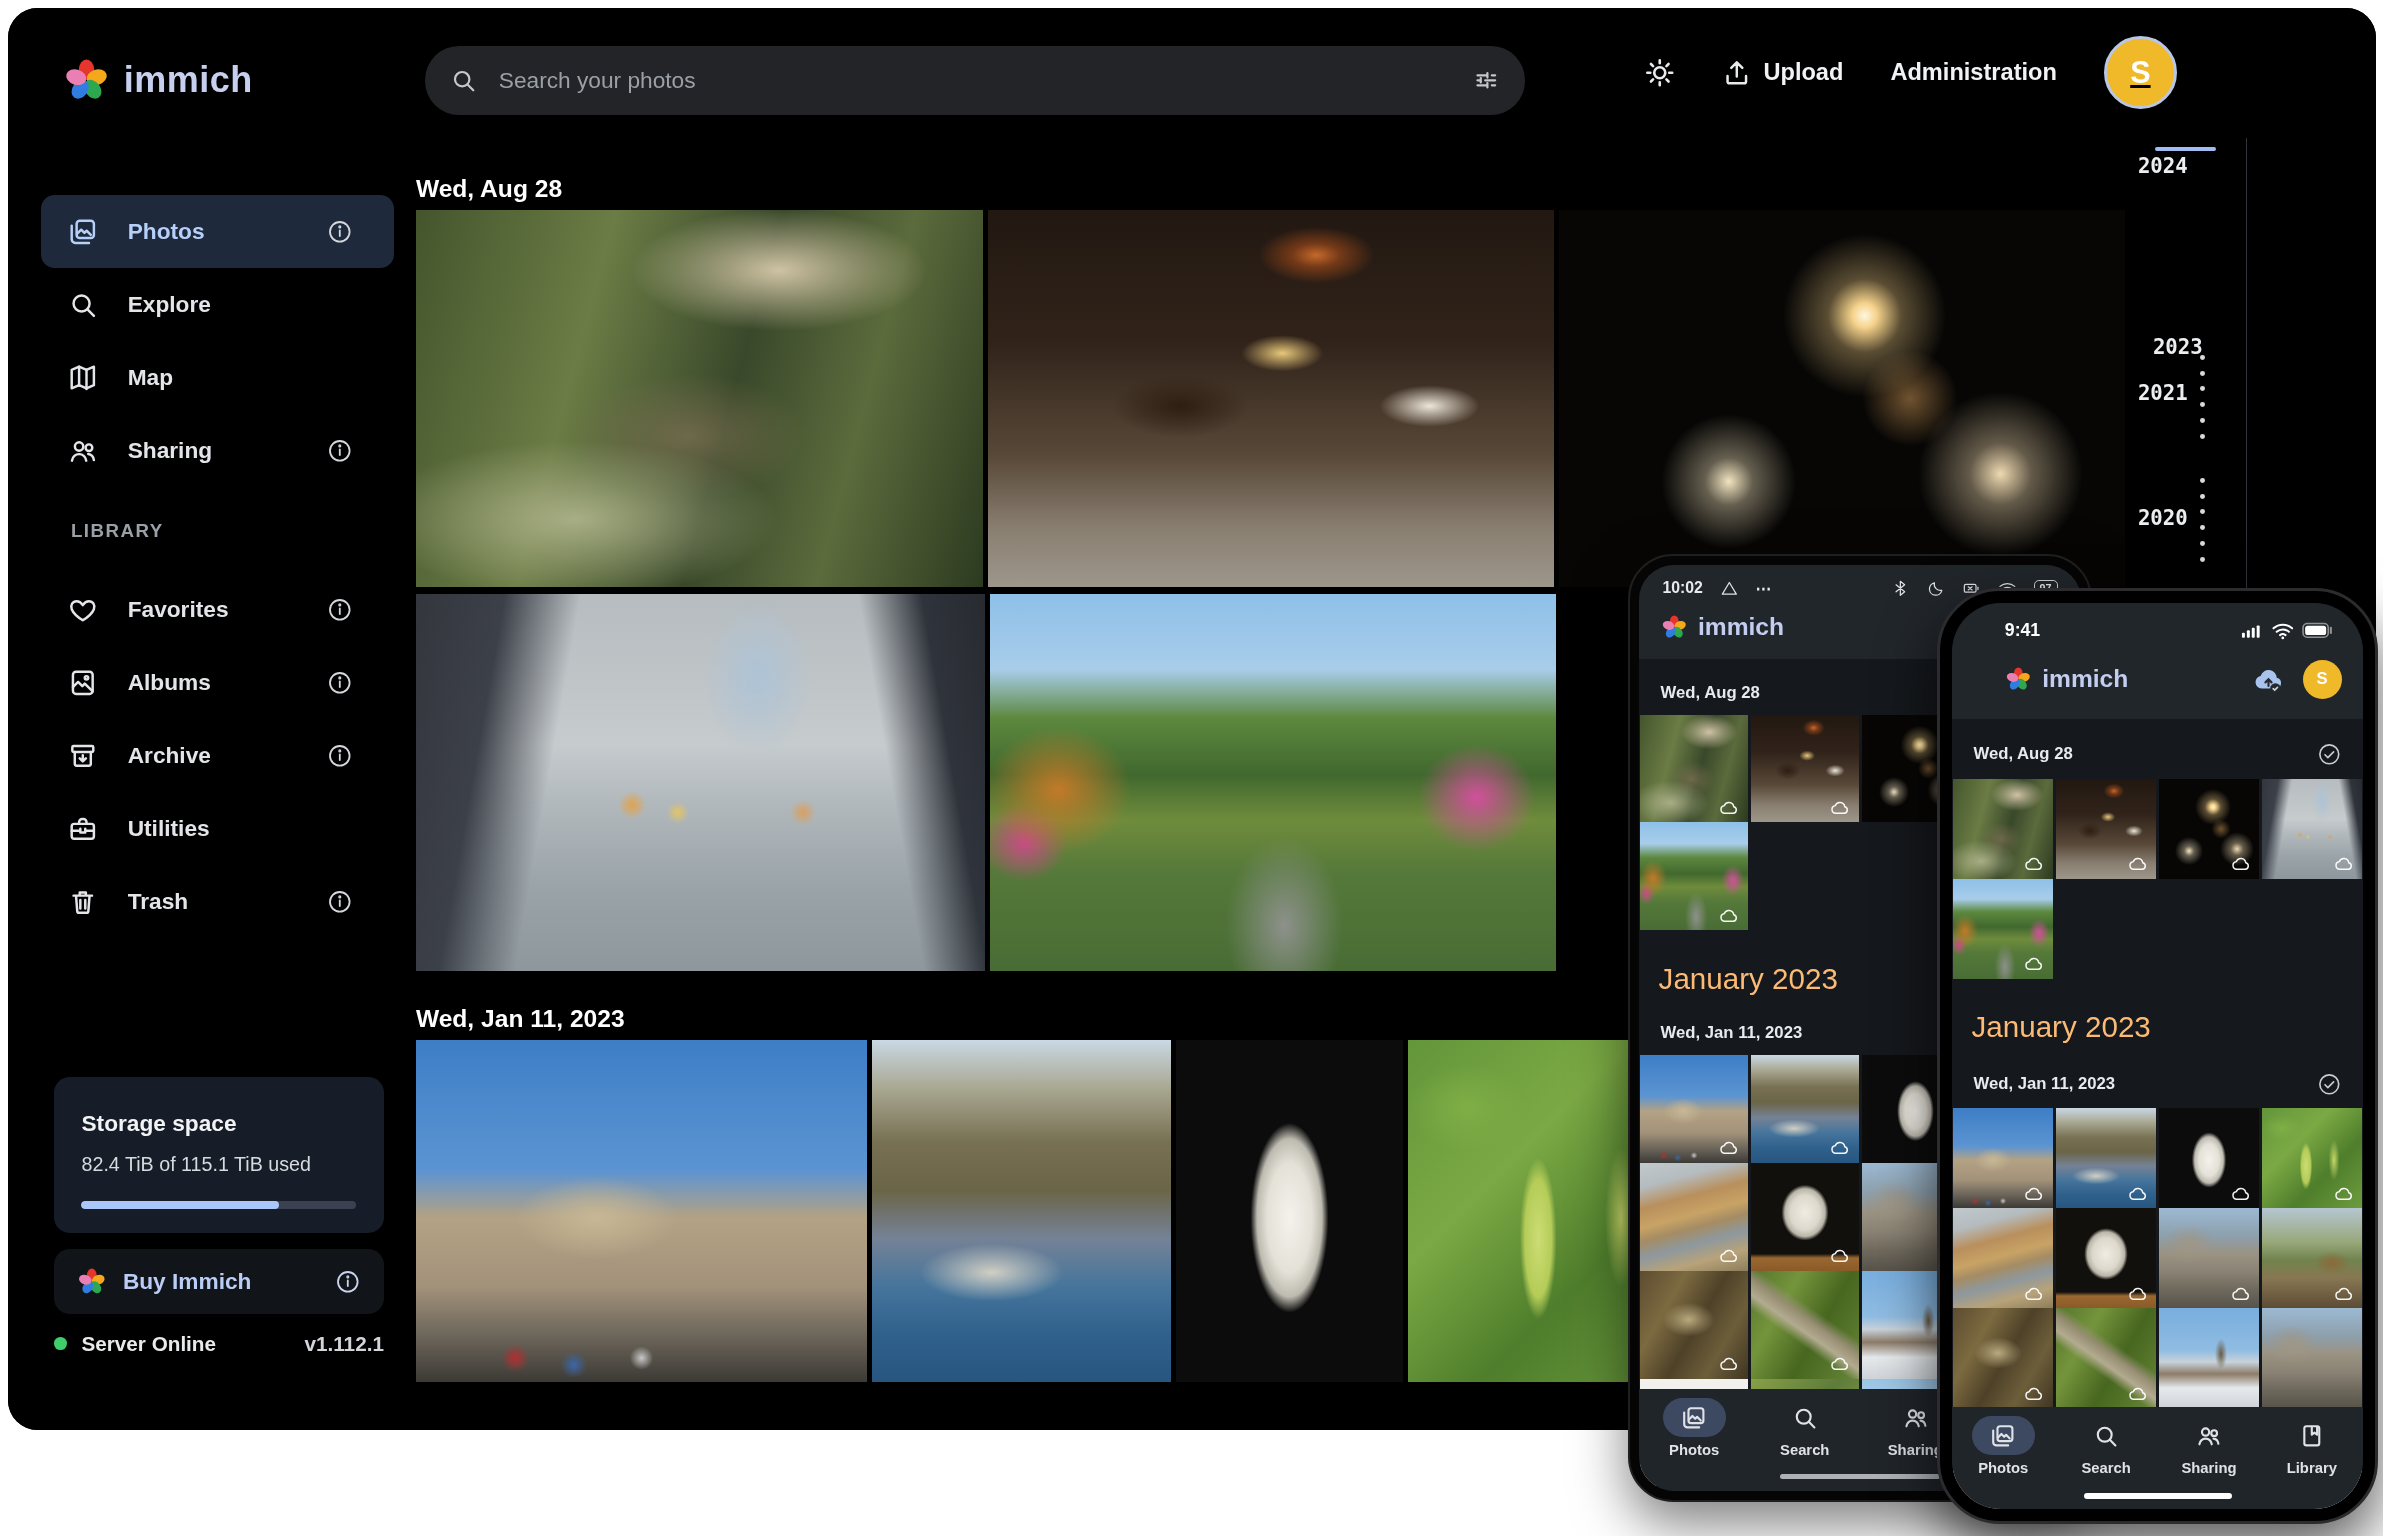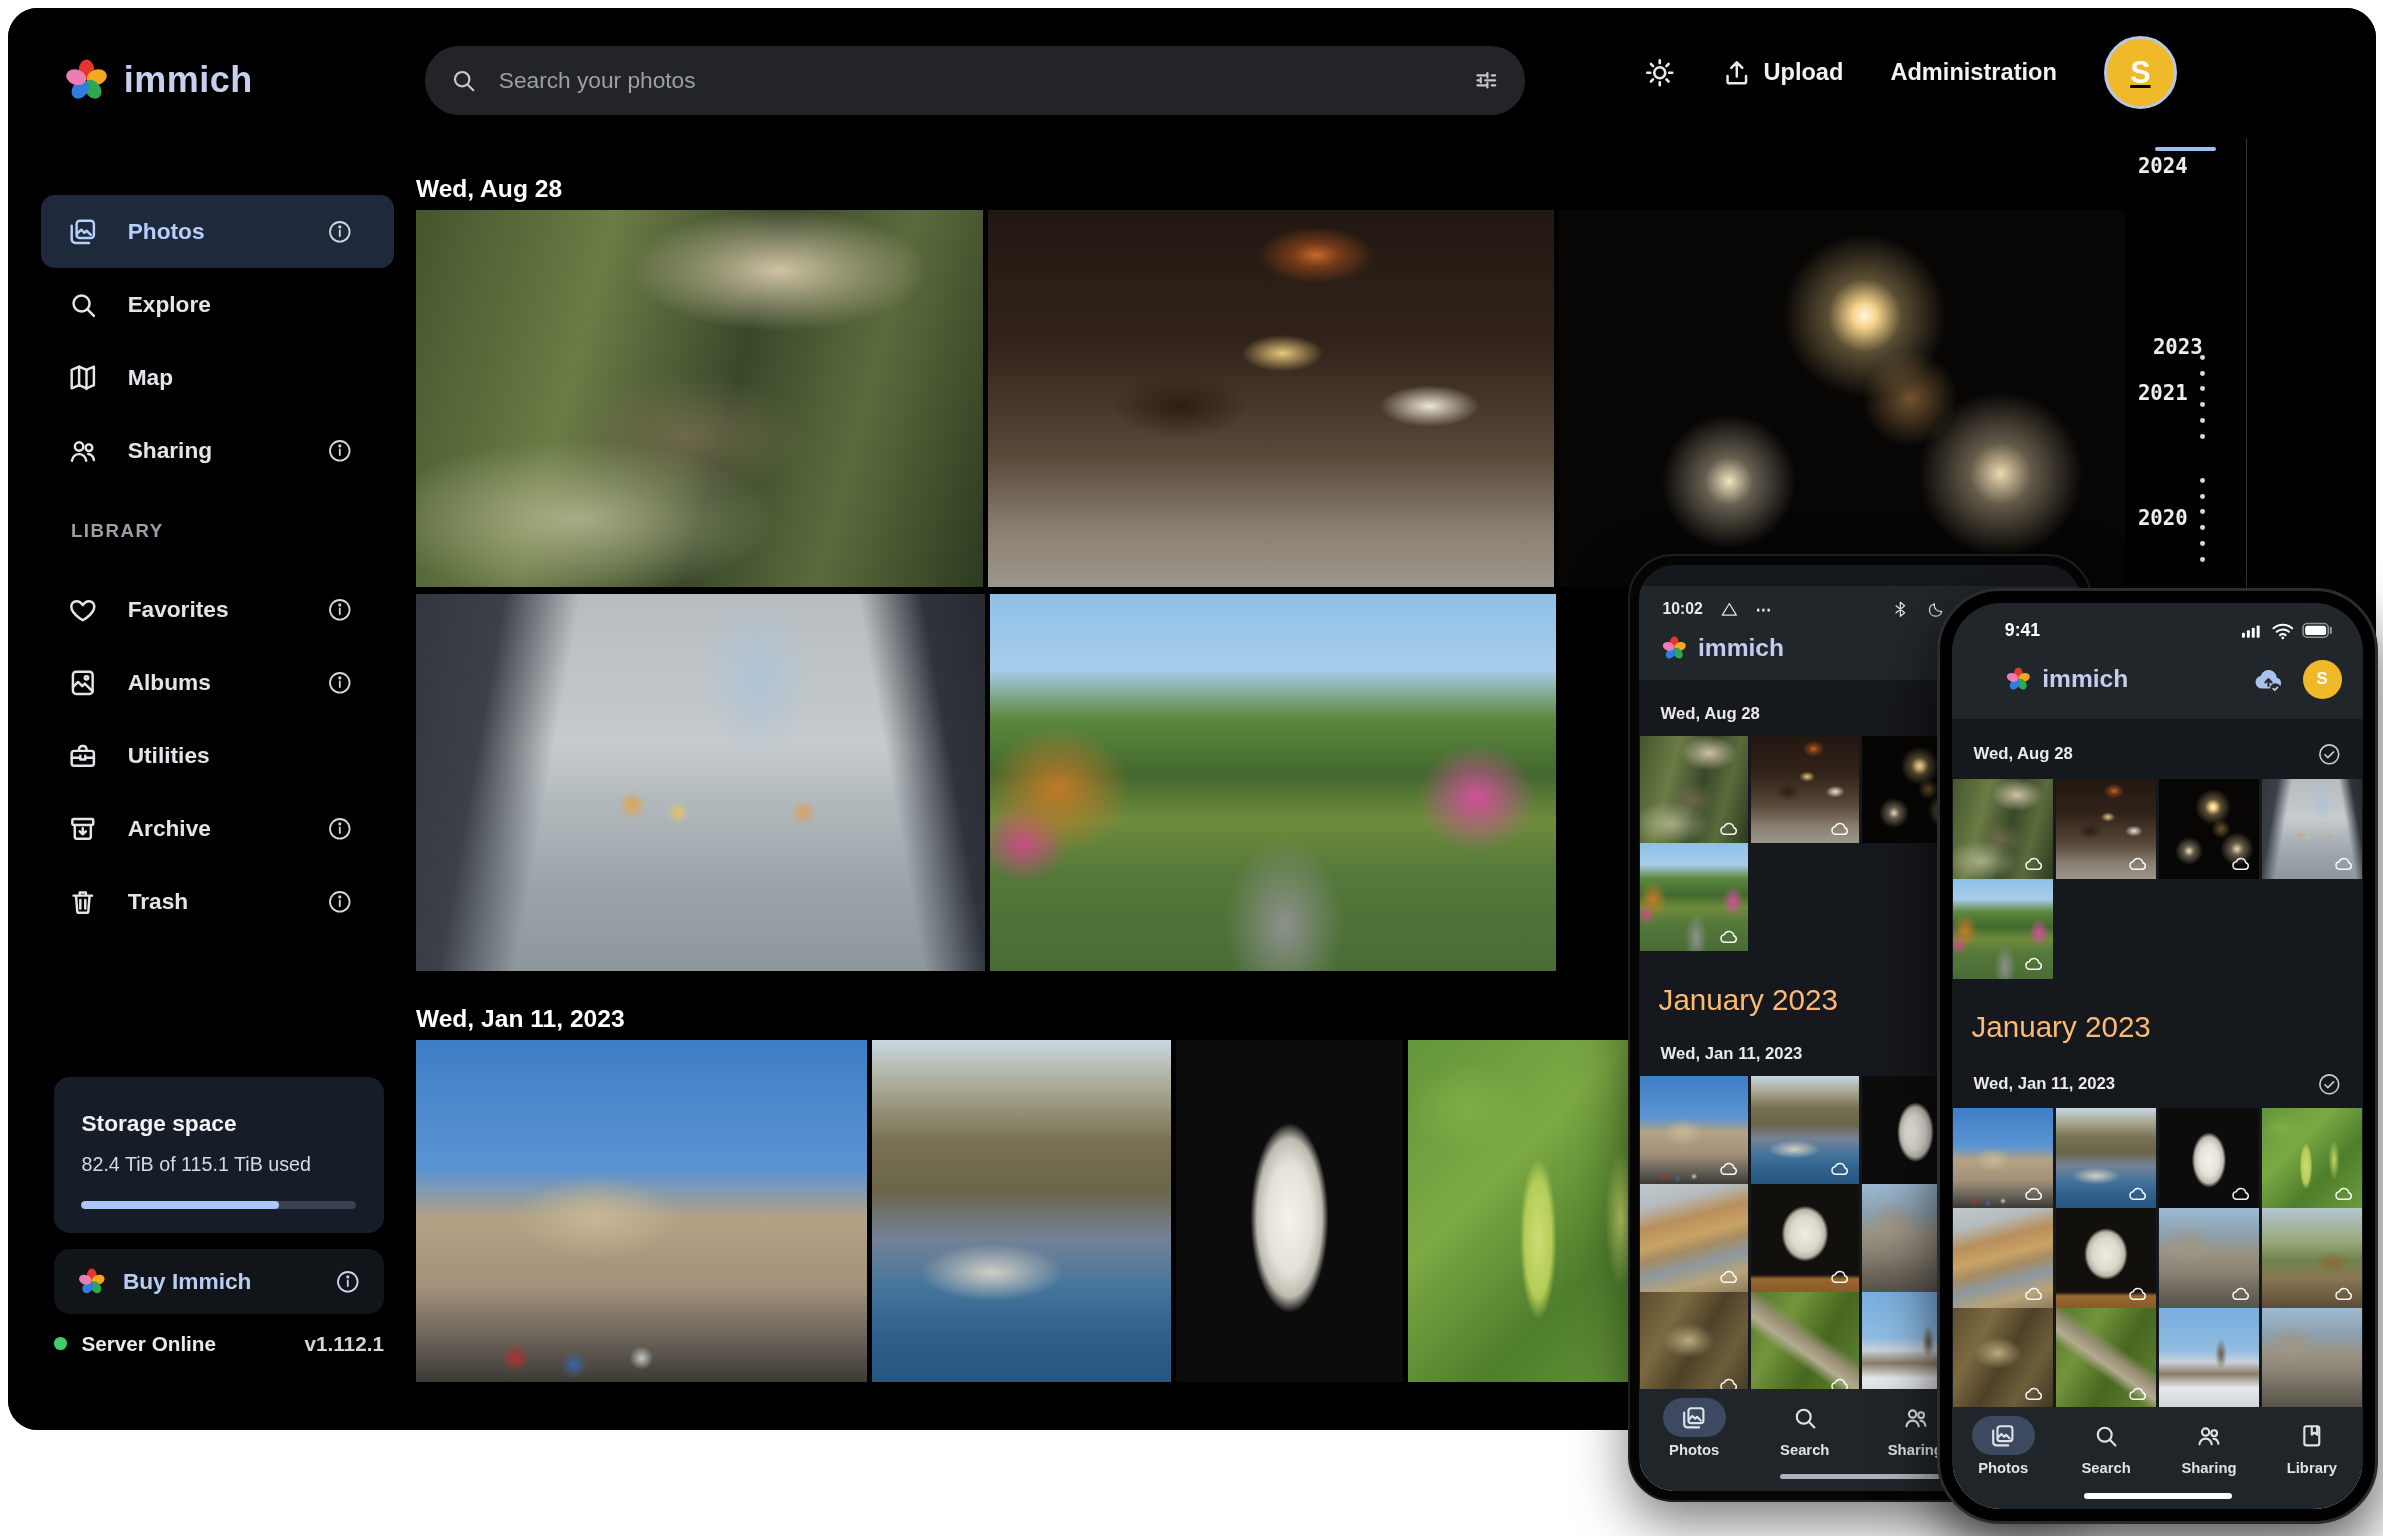--- a/index.html
+++ b/index.html
@@ -71,21 +71,21 @@
   
   .phone{position:absolute;background:#050505;}
   #phone-a{left:1628px;top:554px;width:464px;height:948px;border-radius:45px;border:2px solid #1f1f1f;
            box-shadow:0 21.7px 54px rgba(0,0,0,.5);box-sizing:border-box;}
   #phone-a .screen{position:absolute;inset:8.9px;border-radius:35px;background:#15181c;overflow:hidden;}
   #phone-i{left:1937px;top:588px;width:441px;height:936px;border-radius:63px;border:3px solid #2c2c2e;
            box-shadow:0 25.6px 59px rgba(0,0,0,.65);box-sizing:border-box;background:#000;}
   #phone-i .screen{position:absolute;inset:11.8px;border-radius:49px;background:#15181c;overflow:hidden;}
 
   .p-head{background:#21262b;}
-  .a-status{display:flex;align-items:center;gap:17px;padding:13.8px 23.6px 0;color:#e8eaec;font-size:15.8px;font-weight:600;margin-top:21px;}
+  .a-status{display:flex;align-items:center;gap:17px;padding:13.8px 23.6px 0;color:#e8eaec;font-size:15.8px;font-weight:600;}
   .a-status .sp{margin-left:auto;}
   .a-status .ic{width:18.7px;height:18.7px;color:#dfe2e6;}
   .a-status .ic svg{stroke-width:1.6;}
   .abatt{border:1.5px solid #cfd3d8;border-radius:4.9px;font-size:10.8px;padding:1px 4.9px;color:#e8eaec;font-weight:700;}
   .i-status{display:flex;align-items:center;padding:15.8px 29.6px 0 53px;color:#fff;font-size:17.7px;font-weight:700;}
   .i-status .right{margin-left:auto;display:flex;align-items:center;gap:7.9px;}
   .i-status .ic{width:23.6px;height:23.6px;color:#fff;}
   .i-batt{width:31.5px;height:16.7px;}
   .p-logo-row{display:flex;align-items:center;gap:10.8px;padding:15.8px 21.7px 15.8px;}
   #phone-i .p-logo-row{padding:17.7px 21.7px 17.7px 53px;}
@@ -337,41 +337,41 @@
             <svg viewBox="0 0 24 24">
               <circle cx="12" cy="12" r="9.2"></circle>
               <path d="M12 10.8v5.2"></path>
               <circle cx="12" cy="7.4" r=".6" fill="currentColor"></circle>
             </svg>
           </span>
         </div>
         <div class="side-item">
           <span class="ic">
             <svg viewBox="0 0 24 24">
-              <rect x="3" y="8" width="18" height="12" rx="2"></rect>
-              <path d="M9 8V6.5A2.5 2.5 0 0 1 11.5 4h1A2.5 2.5 0 0 1 15 6.5V8M3 13.5h7M14 13.5h7M10 12v3h4v-3"></path>
-            </svg>
-          </span>
-          <span>Utilities</span>
-        </div>
-        <div class="side-item">
-          <span class="ic">
-            <svg viewBox="0 0 24 24">
               <rect x="3.5" y="4" width="17" height="5" rx="1"></rect>
               <path d="M5.5 9v9.5a1.5 1.5 0 0 0 1.5 1.5h10a1.5 1.5 0 0 0 1.5-1.5V9M12 11.5v5M9.5 14l2.5 2.5L14.5 14"></path>
             </svg>
           </span>
           <span>Archive</span>
           <span class="info-ic ic">
             <svg viewBox="0 0 24 24">
               <circle cx="12" cy="12" r="9.2"></circle>
               <path d="M12 10.8v5.2"></path>
               <circle cx="12" cy="7.4" r=".6" fill="currentColor"></circle>
             </svg>
           </span>
+        </div>
+        <div class="side-item">
+          <span class="ic">
+            <svg viewBox="0 0 24 24">
+              <rect x="3" y="8" width="18" height="12" rx="2"></rect>
+              <path d="M9 8V6.5A2.5 2.5 0 0 1 11.5 4h1A2.5 2.5 0 0 1 15 6.5V8M3 13.5h7M14 13.5h7M10 12v3h4v-3"></path>
+            </svg>
+          </span>
+          <span>Utilities</span>
         </div>
         <div class="side-item">
           <span class="ic">
             <svg viewBox="0 0 24 24">
               <path d="M4.5 7h15M9.5 7V4.5h5V7M6.5 7l1 12.5a1.5 1.5 0 0 0 1.5 1.4h6a1.5 1.5 0 0 0 1.5-1.4l1-12.5M10 10.5v7M14 10.5v7"></path>
             </svg>
           </span>
           <span>Trash</span>
           <span class="info-ic ic">
             <svg viewBox="0 0 24 24">

